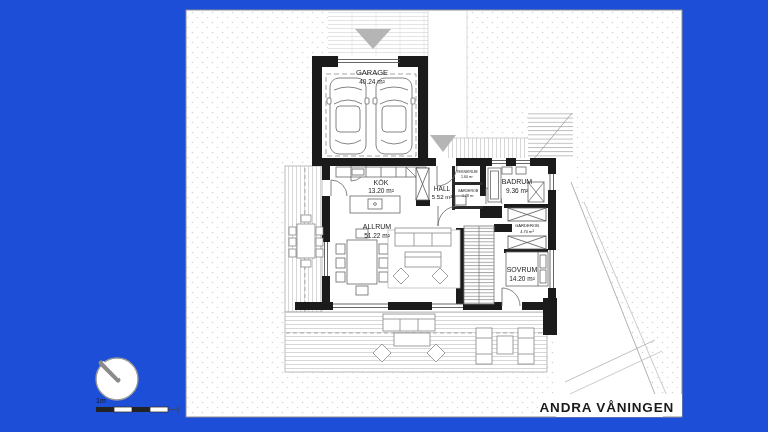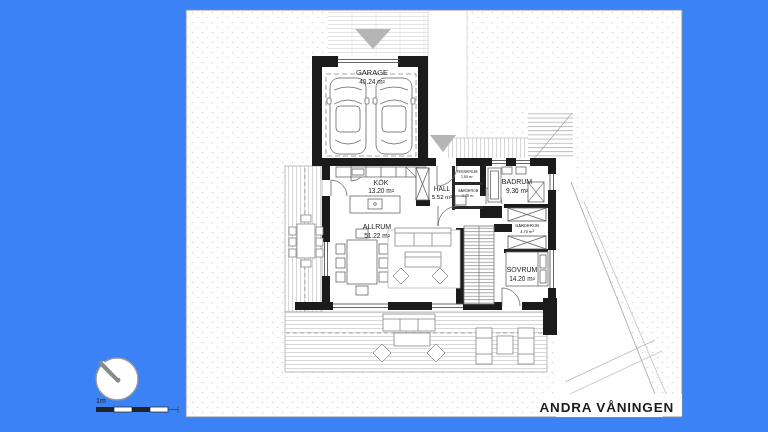--- a/index.html
+++ b/index.html
@@ -1,16 +1,16 @@
 <!DOCTYPE html>
 <html><head>
 <meta charset="utf-8">
 <style>
   html,body{margin:0;padding:0;background:#ffffff;}
-  .stage{position:relative;width:768px;height:432px;background:#3b82f6;overflow:hidden;
+  .stage{position:relative;width:768px;height:432px;background:#1d4ed8;overflow:hidden;
          font-family:"Liberation Sans",sans-serif;}
   svg text{font-family:"Liberation Sans",sans-serif;fill:#1a1a1a;}
 </style>
 </head>
 <body>
 
 <div class="stage">
 <svg width="768" height="432" viewBox="0 0 768 432">
   <defs>
     <pattern id="dots" width="10" height="10" patternUnits="userSpaceOnUse">

